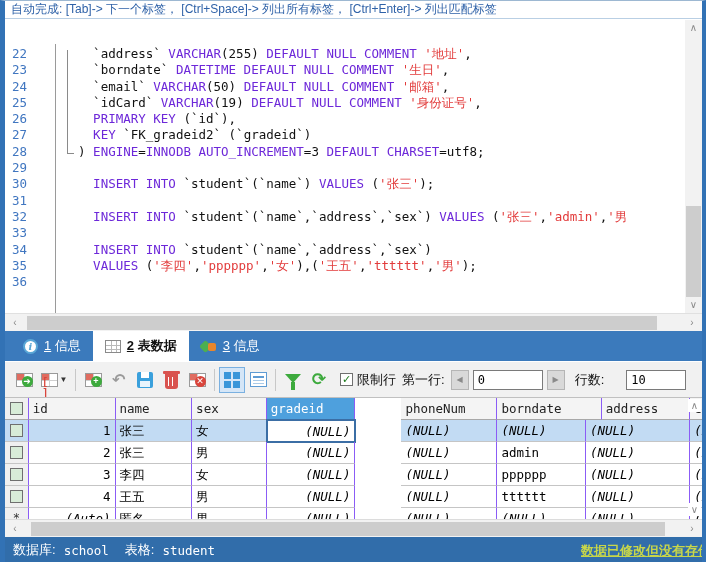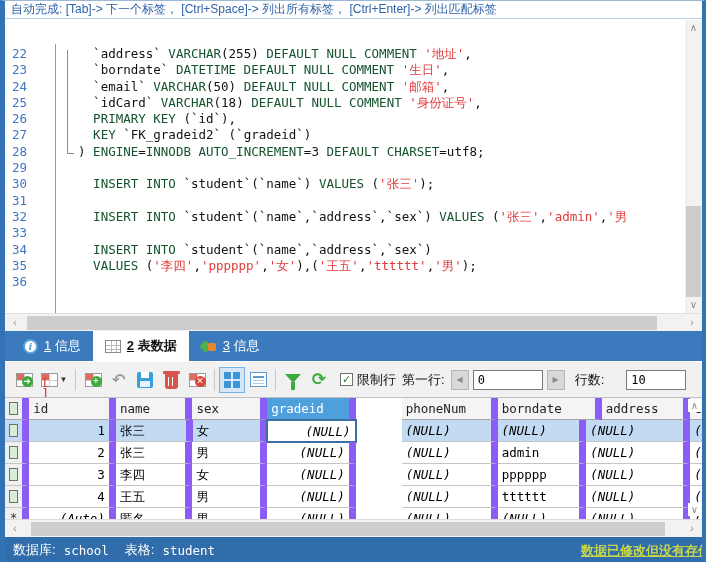--- a/index.html
+++ b/index.html
@@ -16,21 +16,21 @@
 
   
   #editor { position:absolute; left:0; top:19px; width:697px; height:293px; background:#fff; overflow:hidden;margin-top:24px; }
   #gutter { position:absolute; left:0; top:2px; width:46px; }
   .gut-num { height:16.3px; line-height:16.3px; font-size:12.5px; color:#4076c0;
              font-family:"DejaVu Sans Mono","Liberation Mono",monospace; padding-left:7px; }
   #gutter-sep { position:absolute; left:50px; top:0; width:1px; height:293px; background:#9a9a9a; }
   #code { position:absolute; left:52px; top:2px; width:628px; height:290px; overflow:hidden; }
   .code-line { height:16.3px; line-height:16.3px; font-size:12.5px; white-space:pre;
                font-family:"DejaVu Sans Mono","Liberation Mono",monospace; padding-left:6px; }
-  .sg-p { color:#111; } .sg-k { color:#14532d; } .sg-s { color:#e23b3b; } .sg-n { color:#111; }
+  .sg-p { color:#111; } .sg-k { color:#6d28d9; } .sg-s { color:#e23b3b; } .sg-n { color:#111; }
   #brace-guide { position:absolute; left:62px; top:6px; width:7px; height:104px;
                  border-left:1px solid #8a8a8a; border-bottom:1px solid #8a8a8a; }
 
   
   .sb-btn { position:absolute; color:#8a8a8a; font-size:10px; text-align:center; background:#f2f2f2; }
   #ed-vscroll { position:absolute; right:0; top:19px; width:17px; height:293px; background:#f2f2f2; }
   #ed-vthumb { position:absolute; right:1px; top:186px; width:15px; height:94px; background:#cdcdcd; }
   .vs-up { top:0; width:17px; height:16px; line-height:15px; }
   .vs-dn { bottom:0; width:17px; height:16px; line-height:15px; }
   #ed-hscroll { position:absolute; left:0; top:312px; width:697px; height:18px; background:#f2f2f2;
@@ -106,21 +106,21 @@
   .tb-input { height:20px; border:1px solid #7a7a7a; font-size:12px; padding:0 4px; background:#fff;
               font-family:"DejaVu Sans Mono","Liberation Mono",monospace;margin-left:16px; }
   #first-row-input { width:70px; margin:0 4px; }
   #row-count-input { width:60px; }
 
   
   #grid { position:absolute; left:0; top:396px; width:697px; height:122px; background:#fff;
           border-top:1px solid #c0c0c0; overflow:hidden; font-size:12.5px;
           font-family:"DejaVu Sans Mono","Liberation Mono",monospace; }
   .g-row { display:flex; height:22px; line-height:21px; }
-  .g-cell { border-right:7px solid #8b5cf6; border-bottom:1px solid #c5c5c5; padding:0 4px;
+  .g-cell { border-right:1px solid #8b5cf6; border-bottom:1px solid #c5c5c5; padding:0 4px;
             overflow:hidden; white-space:nowrap; }
   .g-head .g-cell { background:#f4f4f4; border-bottom:1px solid #a8a8a8; color:#222; }
   .g-head .g-cell.hl { background:#4ea0dd; color:#fff; }
   .g-row.sel .g-cell { background:#c2dbf3; }
   .g-cell.r { text-align:right; }
   .g-cell.nullv { font-style:italic; }
   .g-cell.focus { background:#fff !important; border:1px solid #3b6ea5; outline:1px solid #3b6ea5; }
   .c-rowhead { width:25px; display:flex; align-items:center; justify-content:center; background:#f0f0f0; }
   .g-row .c-rowhead { background:#f0f0f0; }
   .c-id { width:93px; } .c-name { width:82px; } .c-sex { width:80px; } .c-gradeid { width:95px; }
@@ -169,21 +169,21 @@
         <div class="gut-num">34</div>
         <div class="gut-num">35</div>
         <div class="gut-num">36</div>
       </div>
     <div id="gutter-sep"></div>
     <div id="brace-guide"></div>
     <div id="code">
         <div class="code-line"><span class="sg-p">    `address` </span><span class="sg-k">VARCHAR</span><span class="sg-p">(</span><span class="sg-n">255</span><span class="sg-p">) </span><span class="sg-k">DEFAULT NULL COMMENT </span><span class="sg-s">'地址'</span><span class="sg-p">,</span></div>
         <div class="code-line"><span class="sg-p">    `borndate` </span><span class="sg-k">DATETIME DEFAULT NULL COMMENT </span><span class="sg-s">'生日'</span><span class="sg-p">,</span></div>
         <div class="code-line"><span class="sg-p">    `email` </span><span class="sg-k">VARCHAR</span><span class="sg-p">(</span><span class="sg-n">50</span><span class="sg-p">) </span><span class="sg-k">DEFAULT NULL COMMENT </span><span class="sg-s">'邮箱'</span><span class="sg-p">,</span></div>
-        <div class="code-line"><span class="sg-p">    `idCard` </span><span class="sg-k">VARCHAR</span><span class="sg-p">(</span><span class="sg-n">18</span><span class="sg-p">) </span><span class="sg-k">DEFAULT NULL COMMENT </span><span class="sg-s">'身份证号'</span><span class="sg-p">,</span></div>
+        <div class="code-line"><span class="sg-p">    `idCard` </span><span class="sg-k">VARCHAR</span><span class="sg-p">(</span><span class="sg-n">19</span><span class="sg-p">) </span><span class="sg-k">DEFAULT NULL COMMENT </span><span class="sg-s">'身份证号'</span><span class="sg-p">,</span></div>
         <div class="code-line"><span class="sg-p">    </span><span class="sg-k">PRIMARY KEY </span><span class="sg-p">(`id`),</span></div>
         <div class="code-line"><span class="sg-p">    </span><span class="sg-k">KEY </span><span class="sg-p">`FK_gradeid2` (`gradeid`)</span></div>
         <div class="code-line"><span class="sg-p">  ) </span><span class="sg-k">ENGINE</span><span class="sg-p">=</span><span class="sg-k">INNODB </span><span class="sg-k">AUTO_INCREMENT</span><span class="sg-p">=</span><span class="sg-n">3 </span><span class="sg-k">DEFAULT CHARSET</span><span class="sg-p">=utf8;</span></div>
         <div class="code-line"></div>
         <div class="code-line"><span class="sg-p">    </span><span class="sg-k">INSERT INTO </span><span class="sg-p">`student`(`name`) </span><span class="sg-k">VALUES </span><span class="sg-p">(</span><span class="sg-s">'张三'</span><span class="sg-p">);</span></div>
         <div class="code-line"></div>
         <div class="code-line"><span class="sg-p">    </span><span class="sg-k">INSERT INTO </span><span class="sg-p">`student`(`name`,`address`,`sex`) </span><span class="sg-k">VALUES </span><span class="sg-p">(</span><span class="sg-s">'张三'</span><span class="sg-p">,</span><span class="sg-s">'admin'</span><span class="sg-p">,</span><span class="sg-s">'男</span></div>
         <div class="code-line"></div>
         <div class="code-line"><span class="sg-p">    </span><span class="sg-k">INSERT INTO </span><span class="sg-p">`student`(`name`,`address`,`sex`)</span></div>
         <div class="code-line"><span class="sg-p">    </span><span class="sg-k">VALUES </span><span class="sg-p">(</span><span class="sg-s">'李四'</span><span class="sg-p">,</span><span class="sg-s">'pppppp'</span><span class="sg-p">,</span><span class="sg-s">'女'</span><span class="sg-p">),(</span><span class="sg-s">'王五'</span><span class="sg-p">,</span><span class="sg-s">'tttttt'</span><span class="sg-p">,</span><span class="sg-s">'男'</span><span class="sg-p">);</span></div>

